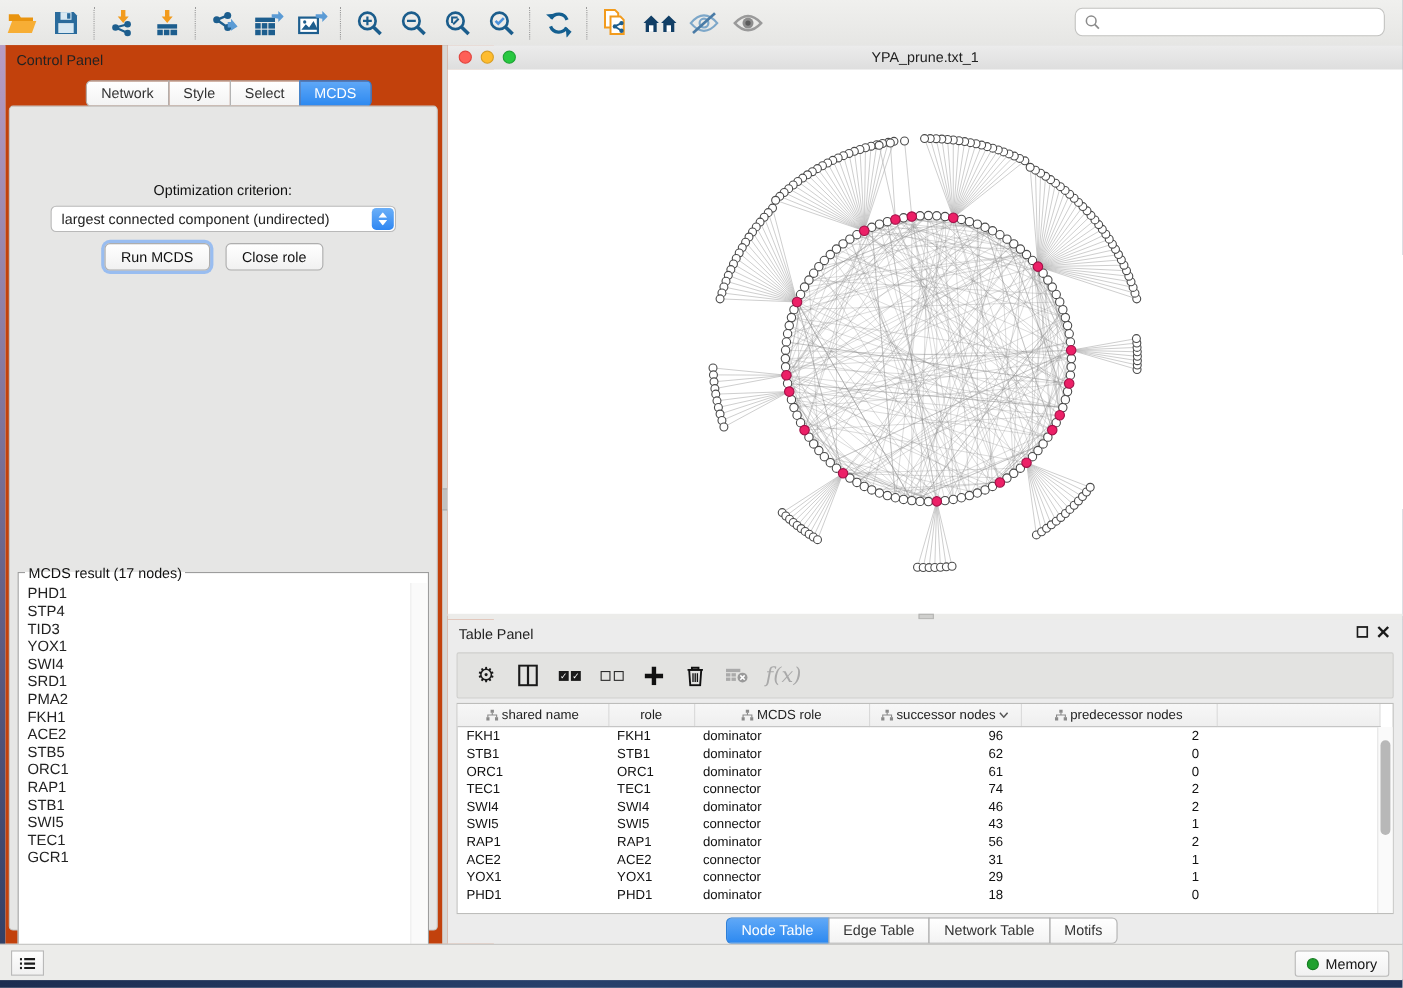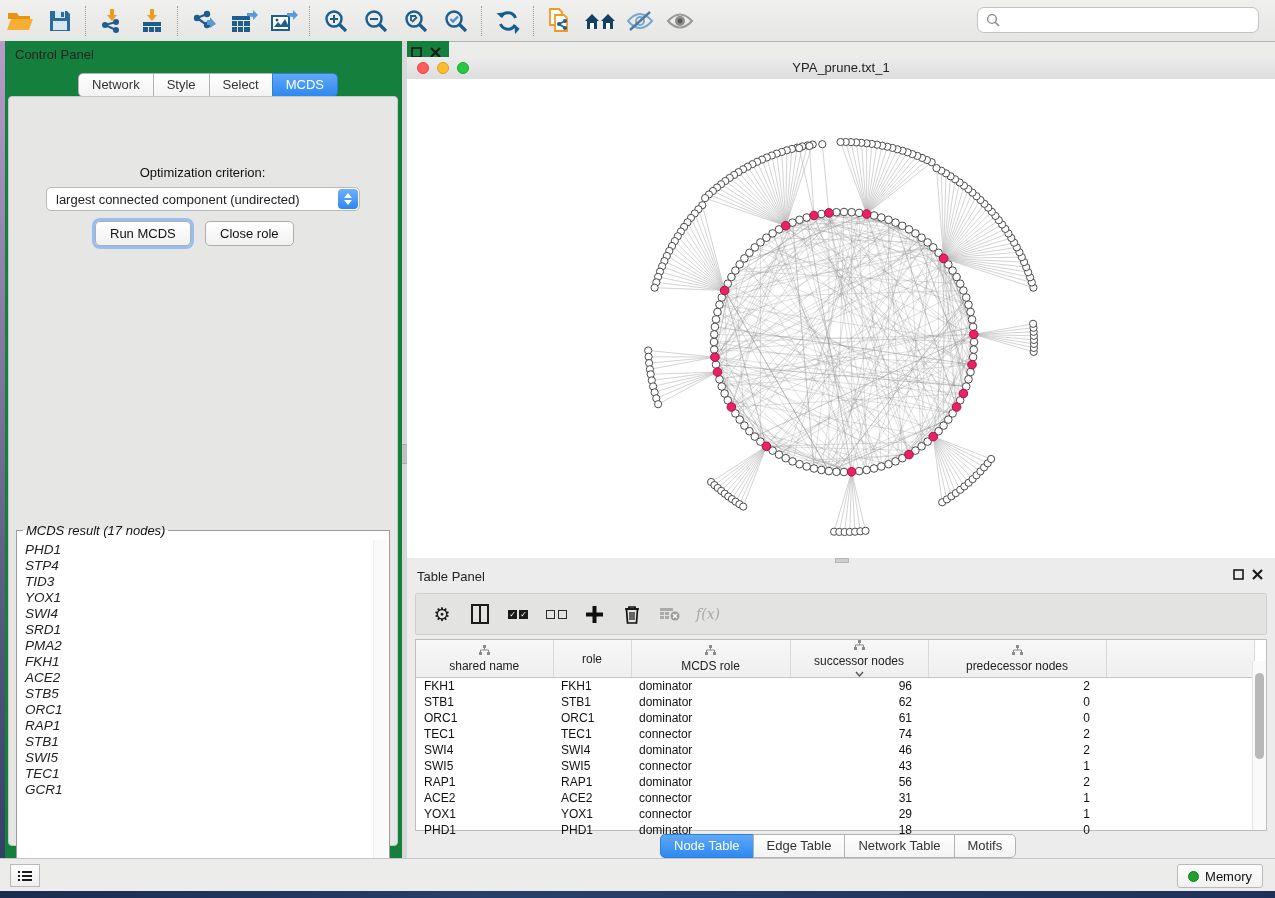--- a/index.html
+++ b/index.html
@@ -17,21 +17,21 @@
   .tb-icon{width:40px;height:34px;display:flex;align-items:center;justify-content:center;cursor:default;}
   .tb-sep{width:1px;height:30px;border-left:1px dotted #9a9a9a;margin:0 5px;}
   .search-wrap{position:absolute;right:16px;top:7px;width:282px;height:26px;background:#fff;
     border:1px solid #c2c2c0;border-radius:7px;display:flex;align-items:center;padding:0 8px;box-sizing:border-box;}
   .search-wrap svg{margin-right:6px;}
   .search-input{border:none;outline:none;flex:1;font-size:13px;background:transparent;}
   
   .wall-left{position:absolute;left:0;top:41px;width:5px;height:849px;
     background:linear-gradient(#b79dc4,#8d7fa5 30%,#55567c 70%,#2e3d63);}
   
-  .control-panel{position:absolute;left:5px;top:41px;width:444px;height:817px;background:#15803d;}
+  .control-panel{position:absolute;left:5px;top:41px;width:444px;height:817px;background:#c2410c;}
   .panel-titlebar{position:absolute;left:0;top:0;right:0;height:26px;display:flex;align-items:center;
     font-size:13px;color:#222;padding-left:10px;}
   .panel-titlebar .win-btns{position:absolute;right:8px;top:6px;display:flex;gap:8px;}
   .seg-tabs{position:absolute;display:flex;}
   .seg-tab{background:linear-gradient(#ffffff,#f3f3f3);border:1px solid #b3b3b3;margin-left:-1px;
     font-size:13px;padding:3px 13px 4px;color:#333;cursor:default;white-space:nowrap;}
   .seg-tab:first-child{border-radius:5px 0 0 5px;margin-left:0;}
   .seg-tab:last-child{border-radius:0 5px 5px 0;}
   .seg-tab.active{background:linear-gradient(#5fa8f7,#2d89f0);border-color:#2d7fd8;color:#fff;}
   .cp-tabs{left:73px;top:32px;}
@@ -41,57 +41,57 @@
   .dropdown{position:absolute;left:37px;top:90px;width:314px;height:24px;background:#fff;
     border:1px solid #b9b9b9;border-radius:5px;box-sizing:border-box;display:flex;align-items:center;
     font-size:13px;padding-left:9px;cursor:default;}
   .dd-stepper{position:absolute;right:1px;top:1px;bottom:1px;width:20px;border-radius:4px;
     background:linear-gradient(#6cb0f8,#2f87f2);display:flex;flex-direction:column;align-items:center;justify-content:center;gap:2px;}
   .dd-stepper svg{display:block}
   .btn{background:linear-gradient(#ffffff,#f1f1f1);border:1px solid #aeaeae;border-radius:5px;
     font-size:13px;padding:4px 14px;color:#111;cursor:default;}
   .btn-run{position:absolute;left:86px;top:124px;box-shadow:0 0 0 3px rgba(90,155,250,.55);}
   .btn-closep{position:absolute;left:196px;top:124px;}
-  .result-fieldset{position:absolute;left:7px;top:426px;width:372px;height:366px;border:1px solid #9d9d9d;
-    margin:0;padding:0;background:#fff;font-style:italic;}
+  .result-fieldset{position:absolute;left:7px;top:416px;width:372px;height:366px;border:1px solid #9d9d9d;
+    margin:0;padding:0;background:#fff;}
   .result-fieldset legend{font-size:13px;color:#111;margin-left:6px;padding:0 3px;background:transparent;}
   .result-list{position:absolute;left:1px;top:2px;right:15px;bottom:1px;overflow:hidden;
     font-size:13.5px;line-height:16px;padding:2px 0 0 7px;}
   .result-scroll{position:absolute;right:1px;top:2px;bottom:1px;width:14px;background:#fafafa;border-left:1px solid #ededed;}
   
   .v-split{position:absolute;left:402px;top:41px;width:5px;height:817px;background:#d8d8d6;}
   .v-split .grip{position:absolute;left:0;top:403px;width:5px;height:18px;background:#c2c2c0;border-top:1px solid #aaa;border-bottom:1px solid #aaa;}
   .h-split{position:absolute;left:407px;top:558px;width:868px;height:5px;background:#ececea;}
   .h-split .grip{position:absolute;left:428px;top:0;width:14px;height:5px;background:#cfcfcd;border:1px solid #b5b5b3;box-sizing:border-box;}
   
-  .net-window{position:absolute;left:407px;top:41px;width:868px;height:519px;margin-top:16px;}
+  .net-window{position:absolute;left:407px;top:41px;width:868px;height:519px;}
   .net-titlebar{position:absolute;left:0;top:0;right:0;height:22px;
     background:linear-gradient(#ececec,#dedede);border-bottom:1px solid #b9b9b9;}
   .traffic{position:absolute;left:10px;top:5px;display:flex;gap:8px;}
   .traffic span{width:12px;height:12px;border-radius:50%;display:block;}
   .t-red{background:#ff5f57;border:1px solid #e0443e;box-sizing:border-box;}
   .t-yellow{background:#febc2e;border:1px solid #d89e24;box-sizing:border-box;}
   .t-green{background:#28c840;border:1px solid #1da333;box-sizing:border-box;}
   .net-title{position:absolute;left:0;right:0;top:3px;text-align:center;font-size:13px;color:#222;}
   .net-canvas{position:absolute;left:0;top:22px;width:868px;height:497px;background:#fff;}
   
   .table-panel{position:absolute;left:407px;top:563px;width:868px;height:295px;background:#ececec;}
   .tp-toolbar{position:absolute;left:8px;top:30px;right:8px;height:42px;background:#e3e3e1;
     border:1px solid #cfcfcd;border-radius:2px;display:flex;align-items:center;gap:14px;padding-left:14px;box-sizing:border-box;}
   .tp-ico{display:flex;align-items:center;justify-content:center;width:24px;height:26px;}
   .gear-glyph{font-size:19px;color:#1a1a1a;}
-  .fx{font-family:"DejaVu Serif",serif;font-style:italic;font-size:14px;color:#a9a9a9;}
+  .fx{font-family:"DejaVu Serif",serif;font-style:italic;font-size:19px;color:#a9a9a9;}
   .cb{width:9px;height:9px;box-sizing:border-box;display:inline-block;}
   .cb.on{background:#1a1a1a;color:#fff;font-size:8px;line-height:9px;text-align:center;}
   .cb.off{border:1.5px solid #2b2b2b;background:transparent;}
   .tbl-wrap{position:absolute;left:8px;top:76px;width:852px;height:192px;background:#fff;border:1px solid #bdbdbb;box-sizing:border-box;}
   table.datatable{border-collapse:collapse;table-layout:fixed;width:838px;font-size:12px;}
   table.datatable th{height:20px;background:linear-gradient(#f7f7f7,#efefef);border-bottom:1px solid #c5c5c5;
     border-right:1px solid #d9d9d9;font-weight:normal;color:#222;font-size:12px;padding:0;}
-  table.datatable th .hwrap{display:flex;align-items:center;justify-content:center;gap:3px;padding:0 4px;flex-direction:column;}
+  table.datatable th .hwrap{display:flex;align-items:center;justify-content:center;gap:3px;padding:0 4px;}
   table.datatable td{height:16px;padding:0 0 0 8px;color:#111;white-space:nowrap;overflow:hidden;}
   table.datatable td.num{text-align:right;padding-right:16px;}
   .tbl-scroll{position:absolute;right:0;top:21px;bottom:0;width:13px;background:#fafafa;border-left:1px solid #e4e4e4;}
   .tbl-thumb{position:absolute;left:2px;top:12px;width:9px;height:86px;background:#b8b8b8;border-radius:5px;}
   .tp-tabs{left:253px;top:271px;}
   
   .statusbar{position:absolute;left:0;top:858px;width:1275px;height:32px;background:#ececea;border-top:1px solid #c6c6c4;}
   .sb-listbtn{position:absolute;left:10px;top:5px;width:28px;height:21px;background:linear-gradient(#fdfdfd,#f0f0f0);
     border:1px solid #b9b9b9;display:flex;align-items:center;justify-content:center;}
   .sb-memory{position:absolute;right:12px;top:5px;height:22px;background:linear-gradient(#fdfdfd,#f1f1f1);

